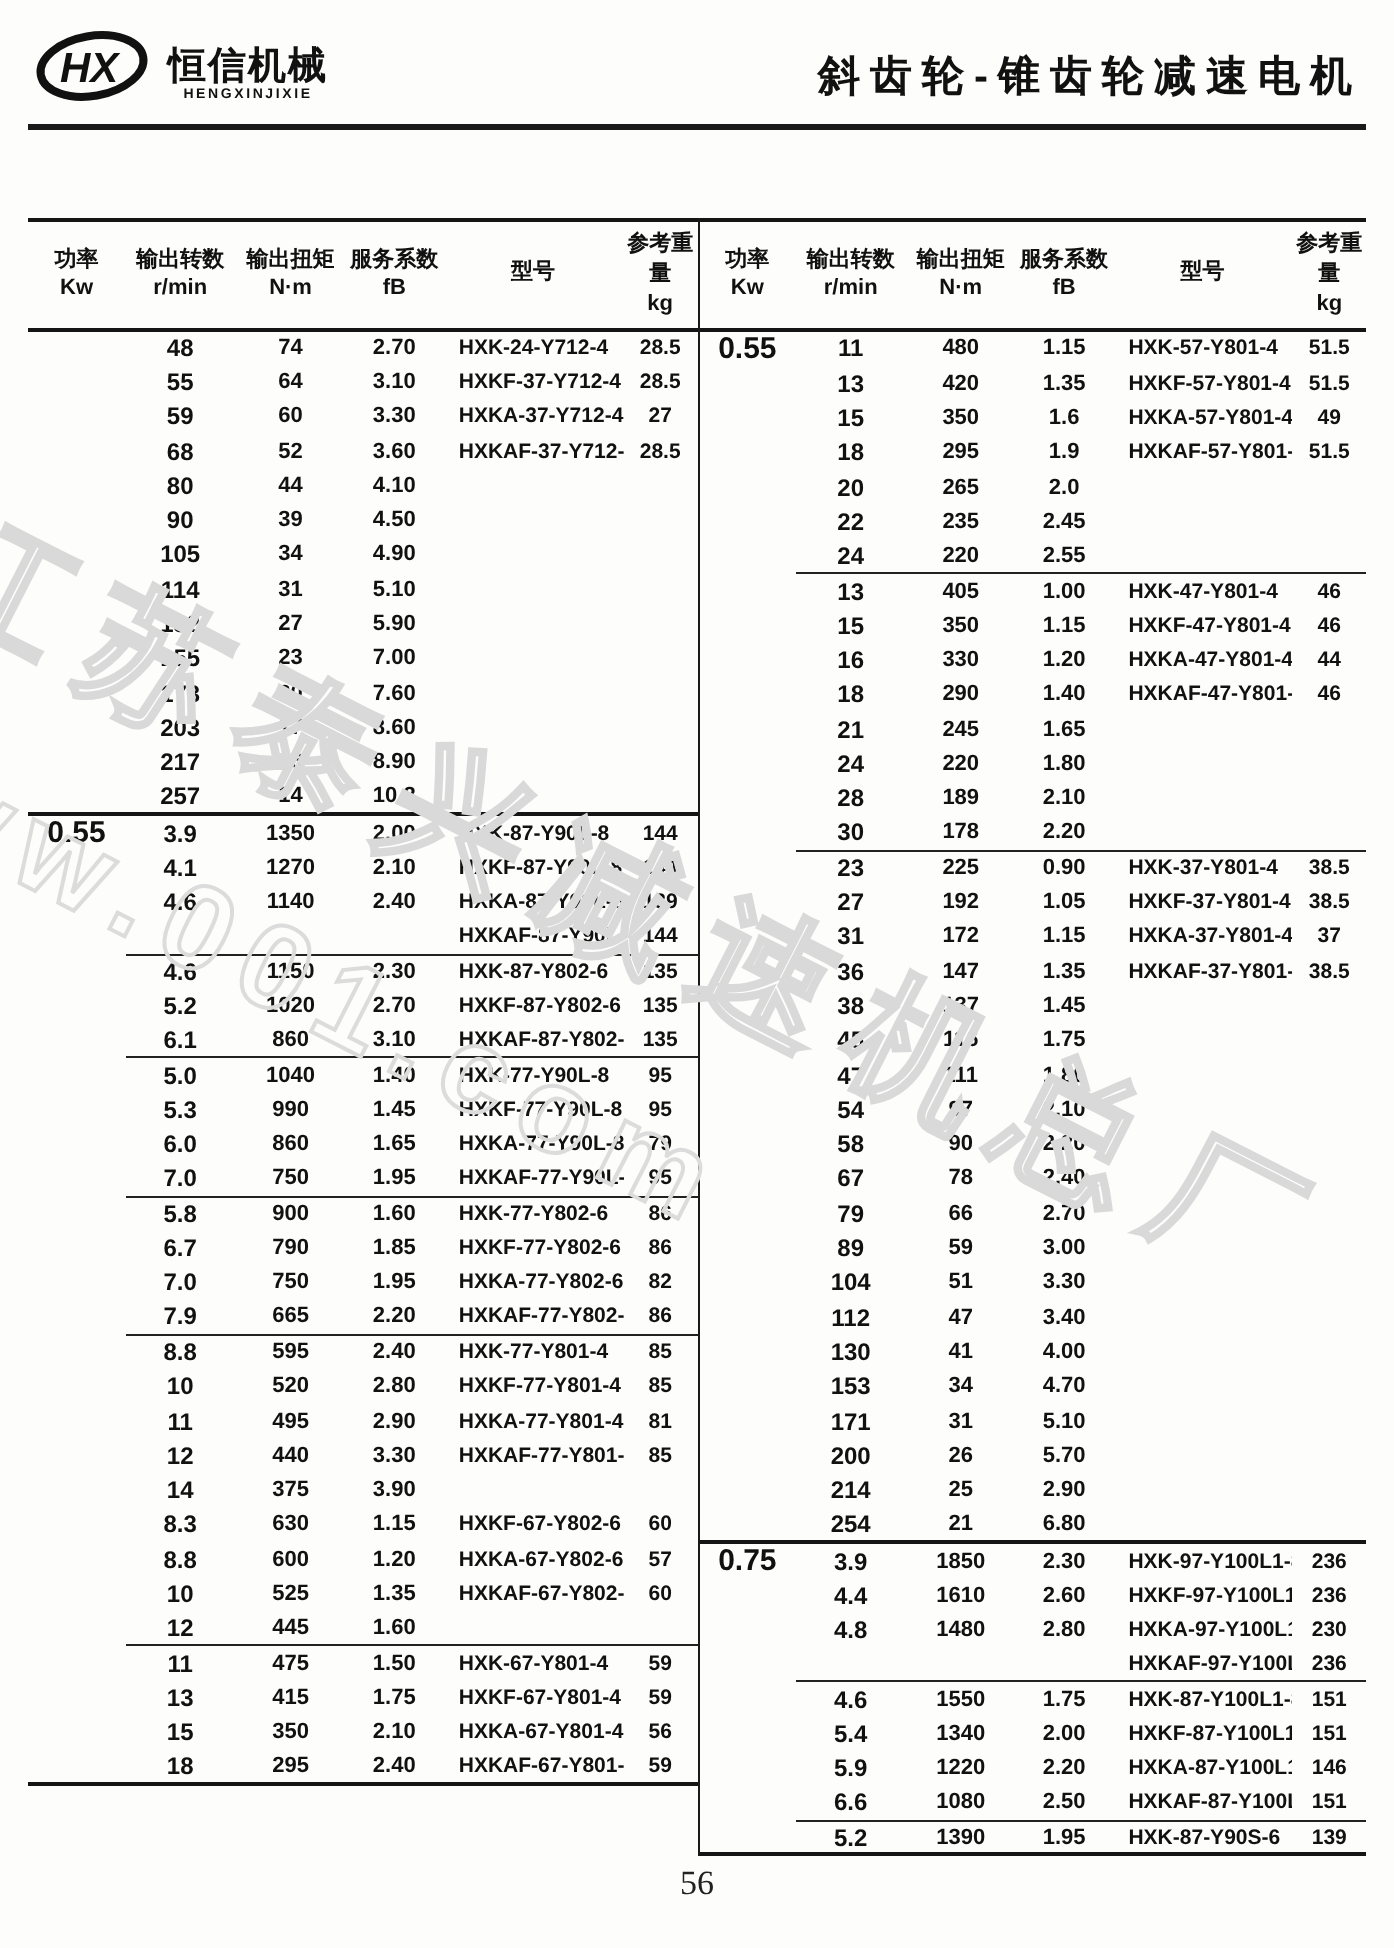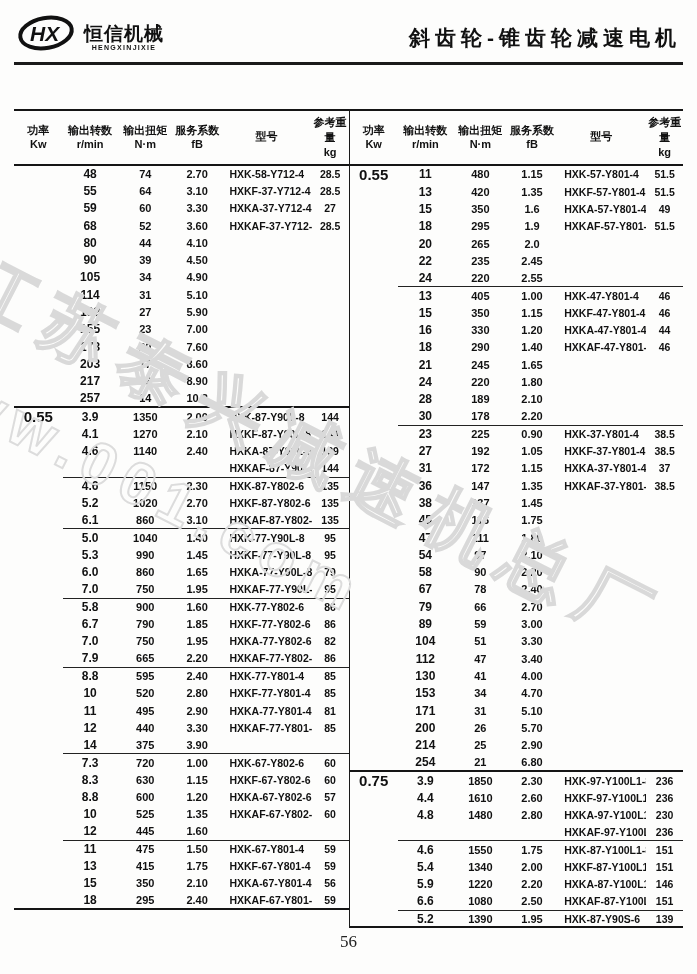--- a/index.html
+++ b/index.html
@@ -115,21 +115,21 @@
                 <span class="th-un">kg</span>
               </th>
           </tr>
         </thead>
         <tbody>
             <tr>
               <td class="c-power"></td>
               <td class="c-speed">48</td>
               <td class="c-torque">74</td>
               <td class="c-fb">2.70</td>
-              <td class="c-model">HXK-58-Y712-4</td>
+              <td class="c-model">HXK-24-Y712-4</td>
               <td class="c-weight">28.5</td>
             </tr>
             <tr>
               <td class="c-power"></td>
               <td class="c-speed">55</td>
               <td class="c-torque">64</td>
               <td class="c-fb">3.10</td>
               <td class="c-model">HXKF-37-Y712-4</td>
               <td class="c-weight">28.5</td>
             </tr>
@@ -381,28 +381,20 @@
               <td class="c-model">HXKAF-77-Y801-4</td>
               <td class="c-weight">85</td>
             </tr>
             <tr>
               <td class="c-power"></td>
               <td class="c-speed">14</td>
               <td class="c-torque">375</td>
               <td class="c-fb">3.90</td>
               <td class="c-model"></td>
               <td class="c-weight"></td>
-            </tr>
-            <tr class="grp">
-              <td class="c-power"></td>
-              <td class="c-speed">7.3</td>
-              <td class="c-torque">720</td>
-              <td class="c-fb">1.00</td>
-              <td class="c-model">HXK-67-Y802-6</td>
-              <td class="c-weight">60</td>
             </tr>
             <tr>
               <td class="c-power"></td>
               <td class="c-speed">8.3</td>
               <td class="c-torque">630</td>
               <td class="c-fb">1.15</td>
               <td class="c-model">HXKF-67-Y802-6</td>
               <td class="c-weight">60</td>
             </tr>
             <tr>

